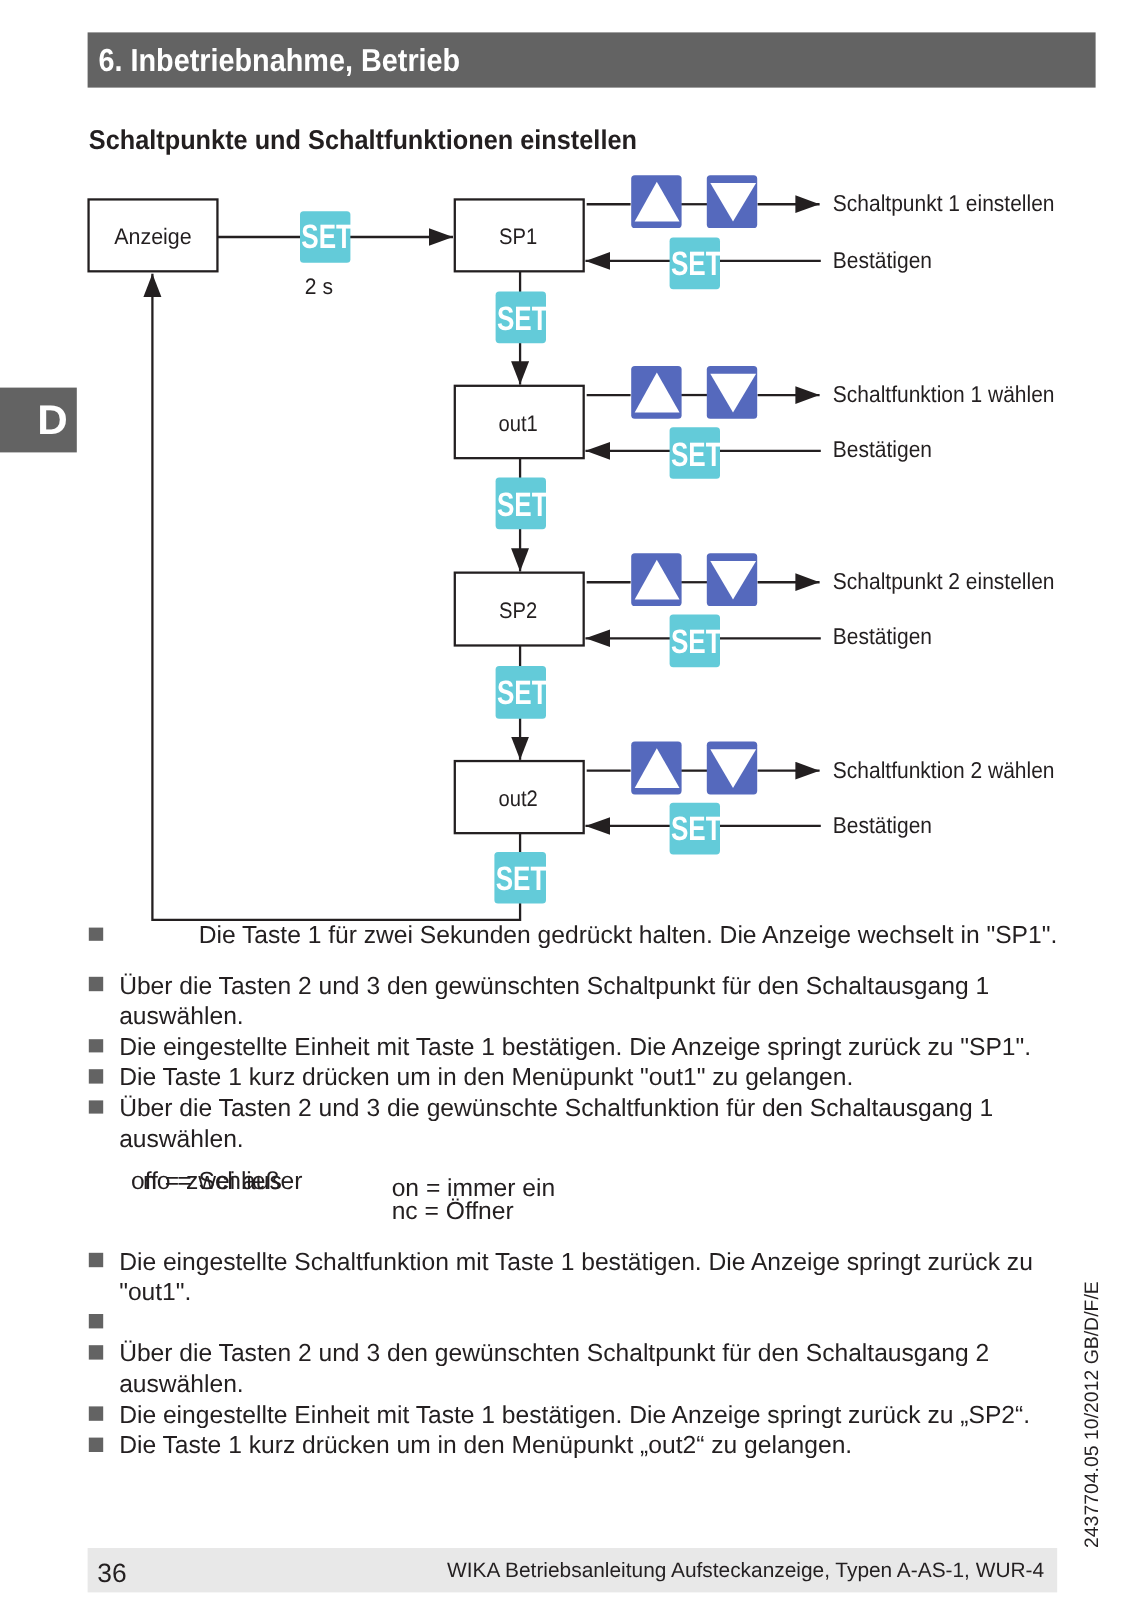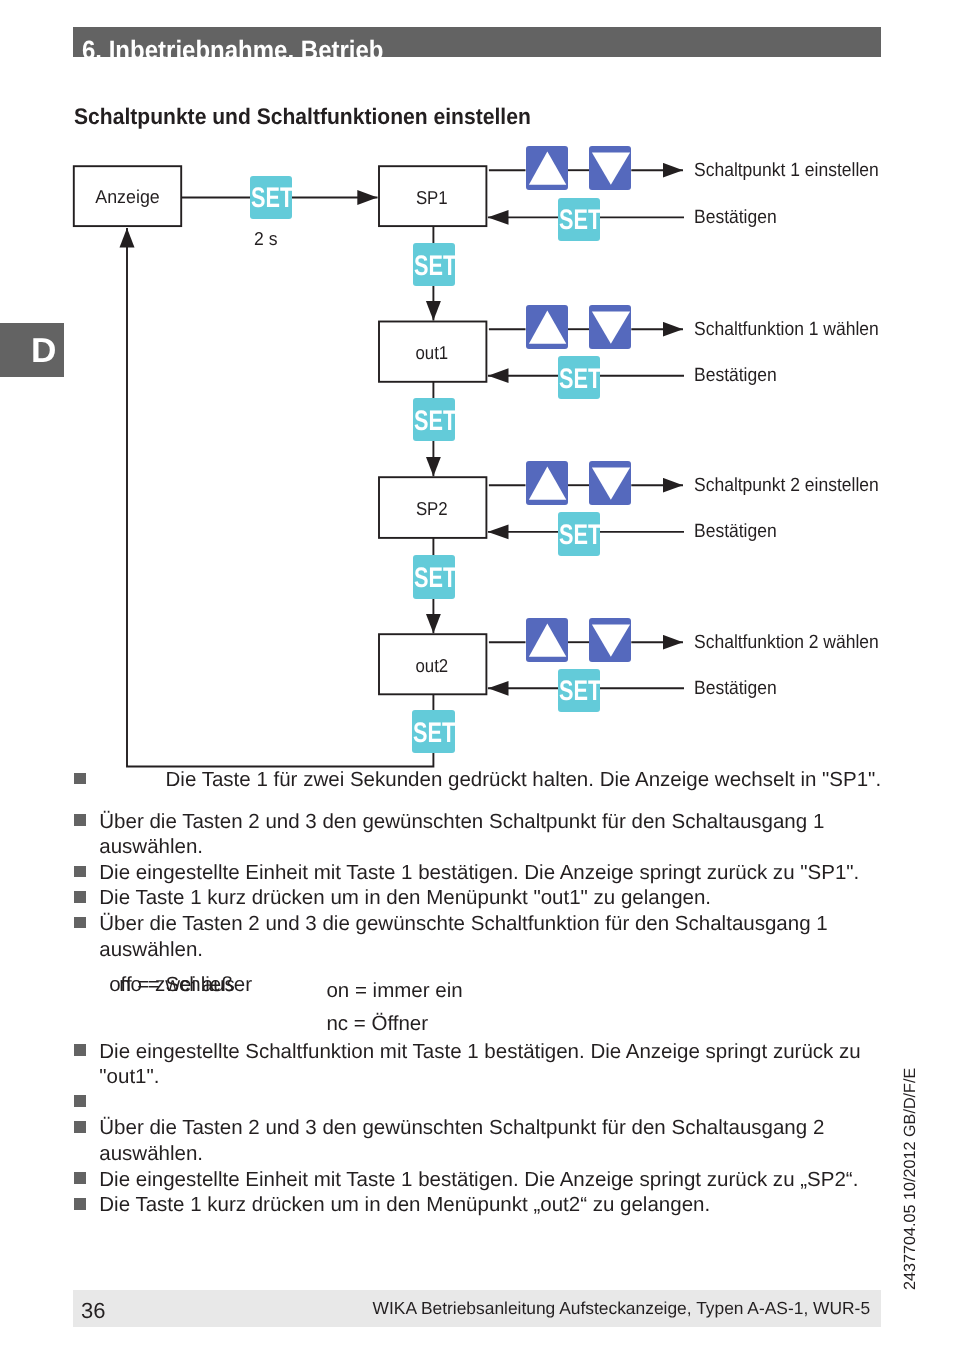--- a/index.html
+++ b/index.html
@@ -1,18 +1,18 @@
 <!DOCTYPE html>
 <html><head>
 <meta charset="utf-8">
 <style>
   html,body{margin:0;padding:0;background:#fff;}
   body{width:954px;height:1345px;font-family:"Liberation Sans",sans-serif;color:#231f20;-webkit-font-smoothing:antialiased;-moz-osx-font-smoothing:grayscale;text-rendering:geometricPrecision;}
   .page{position:relative;width:954px;height:1345px;overflow:hidden;background:#fff;transform:translateZ(0);}
-  .sec-header{position:absolute;left:73px;top:27px;width:808px;height:30px;background:#636363;}
+  .sec-header{position:absolute;left:73px;top:27px;width:808px;height:46px;background:#636363;padding-left:32px;}
   .sec-header .t{position:absolute;left:9px;top:8px;color:#fff;font-size:26.5px;font-weight:bold;display:block;transform:scaleX(0.906);transform-origin:left center;}
   .subtitle{position:absolute;left:74.3px;top:103.5px;font-size:22.6px;font-weight:bold;transform:scaleX(0.933);transform-origin:left center;}
   .dtab{position:absolute;left:0;top:322.7px;width:63.8px;height:54.6px;background:#636363;}
   .dtab .t{position:absolute;left:30.5px;top:11.5px;color:#fff;font-size:34.5px;font-weight:bold;line-height:1;display:block;transform:scaleX(1.02);transform-origin:left top;}
   .footer{position:absolute;left:73px;top:1290px;width:808px;height:37px;background:#e8e8e8;}
   .footer .pn{position:absolute;left:8px;top:8px;font-size:22px;}
   .footer .ft{position:absolute;left:299.6px;top:8px;white-space:nowrap;font-size:17.4px;}
   .vcode{position:absolute;left:901px;top:1289.5px;transform-origin:0 0;transform:rotate(-90deg);white-space:nowrap;font-size:16.2px;}
   svg.flow{position:absolute;left:0;top:0;}
   .setkey{position:absolute;background:#63cbd9;border-radius:3px;display:flex;align-items:center;justify-content:center;}
@@ -150,24 +150,24 @@
 <div class="rowlabel" style="left:694.2px;top:678.8px;">Bestätigen</div>
 <div class="twosec">2 s</div>
 <div class="bi" style="top:767px;text-align:right;"><span class="sq"></span><span>Die Taste 1 für zwei Sekunden gedrückt halten. Die Anzeige wechselt in "SP1".</span></div>
 <div class="bi" style="top:808.60px;"><span class="sq"></span><span>Über die Tasten 2 und 3 den gewünschten Schaltpunkt für den Schaltausgang 1 auswählen.</span></div>
 <div class="bi" style="top:859.80px;"><span class="sq"></span><span>Die eingestellte Einheit mit Taste 1 bestätigen. Die Anzeige springt zurück zu "SP1".</span></div>
 <div class="bi" style="top:885.40px;"><span class="sq"></span><span>Die Taste 1 kurz drücken um in den Menüpunkt "out1" zu gelangen.</span></div>
 <div class="bi" style="top:911.00px;"><span class="sq"></span><span>Über die Tasten 2 und 3 die gewünschte Schaltfunktion für den Schaltausgang 1 auswählen.</span></div>
 <div class="legend lg-l" style="top:971.50px;">off = zwei aus</div>
 <div class="legend lg-r" style="top:978px;">on = immer ein</div>
 <div class="legend lg-l" style="top:972px;margin-left:10px;">no = Schließer</div>
-<div class="legend lg-r" style="top:997.10px;margin-top:14px;">nc = Öffner</div>
+<div class="legend lg-r" style="top:997.10px;">nc = Öffner</div>
 <div class="bi" style="top:1038.50px;"><span class="sq"></span><span>Die eingestellte Schaltfunktion mit Taste 1 bestätigen. Die Anzeige springt zurück zu "out1".</span></div>
 <div class="bi" style="top:1089.70px;"><span class="sq"></span></div>
 <div class="bi" style="top:1115.30px;"><span class="sq"></span><span>Über die Tasten 2 und 3 den gewünschten Schaltpunkt für den Schaltausgang 2 auswählen.</span></div>
 <div class="bi" style="top:1166.50px;"><span class="sq"></span><span>Die eingestellte Einheit mit Taste 1 bestätigen. Die Anzeige springt zurück zu „SP2“.</span></div>
 <div class="bi" style="top:1192.10px;"><span class="sq"></span><span>Die Taste 1 kurz drücken um in den Menüpunkt „out2“ zu gelangen.</span></div>
 <div class="footer">
       <span class="pn">36</span>
-      <span class="ft">WIKA Betriebsanleitung Aufsteckanzeige, Typen A-AS-1, WUR-5</span>
+      <span class="ft">WIKA Betriebsanleitung Aufsteckanzeige, Typen A-AS-1, WUR-4</span>
     </div>
 <div class="vcode">2437704.05 10/2012 GB/D/F/E</div>
 </div>
 
 </body></html>

